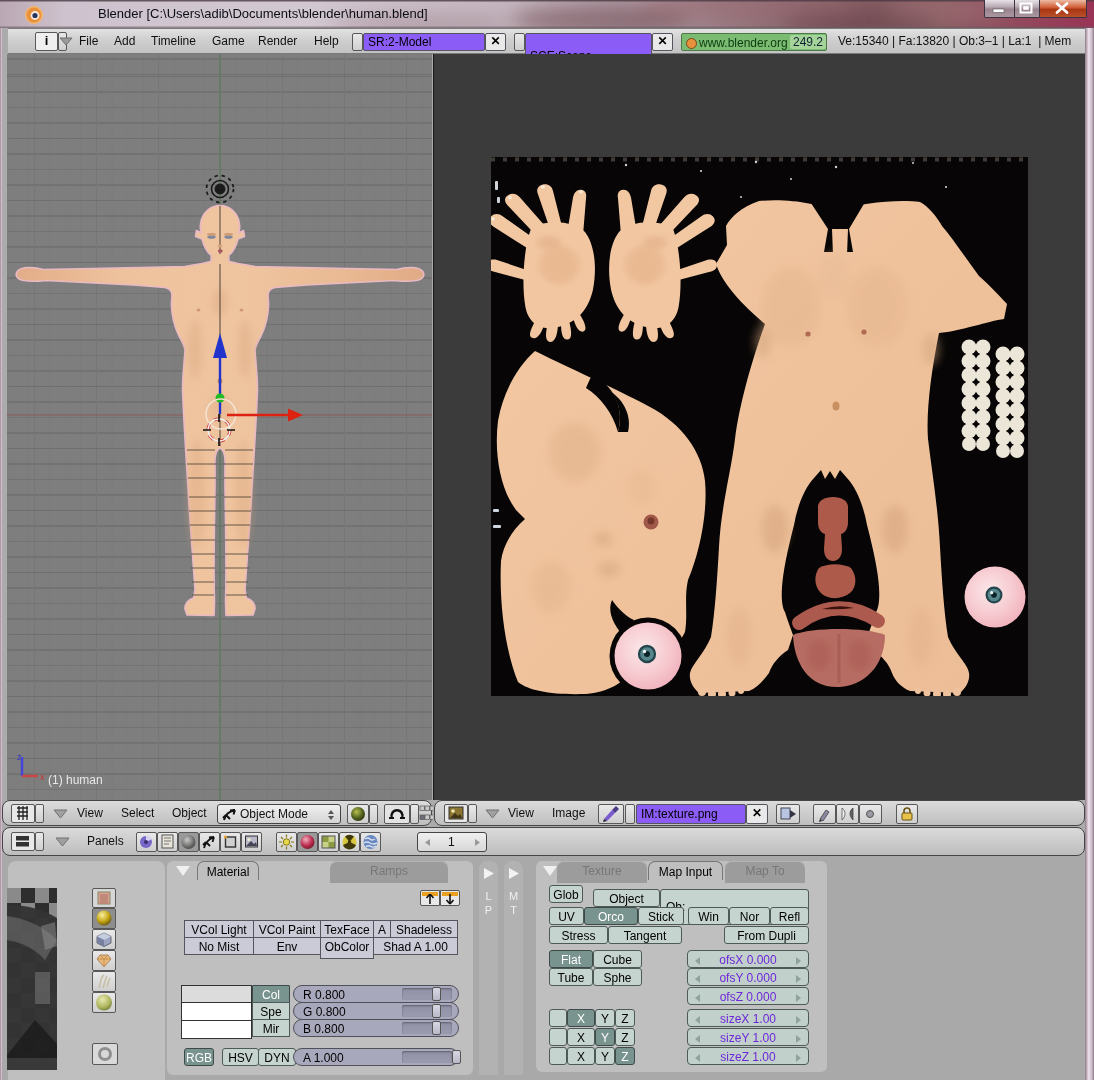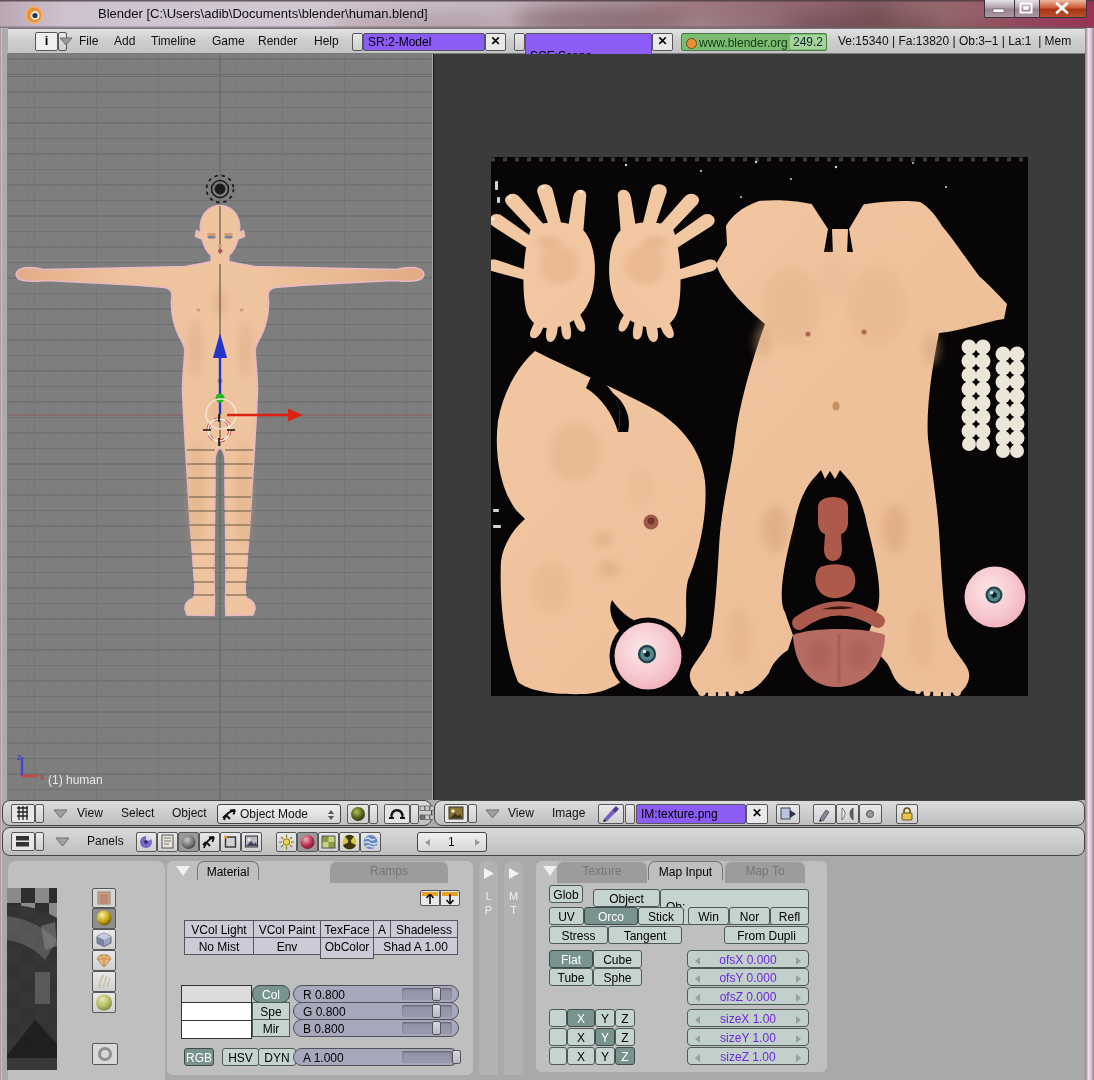--- a/index.html
+++ b/index.html
@@ -741,21 +741,21 @@
       <div class="lav" style="left:206px;top:59px;width:18px;height:18px;padding-top:2px;">A</div>
       <div class="lav" style="left:223px;top:59px;width:68px;height:18px;padding-top:2px;">Shadeless</div>
       <div class="lav" style="left:17px;top:76px;width:70px;height:18px;padding-top:2px;">No Mist</div>
       <div class="lav" style="left:86px;top:76px;width:68px;height:18px;padding-top:2px;">Env</div>
       <div class="lav" style="left:153px;top:76px;width:54px;height:22px;padding-top:2px;">ObColor</div>
       <div class="lav" style="left:206px;top:76px;width:85px;height:18px;padding-top:2px;">Shad A 1.00</div>
 
       <div class="abs" style="left:14px;top:124px;width:71px;height:18px;background:#dcdcdc;border:1px solid #333;box-sizing:border-box;"></div>
       <div class="abs" style="left:14px;top:141px;width:71px;height:19px;background:#fff;border:1px solid #333;box-sizing:border-box;"></div>
       <div class="abs" style="left:14px;top:159px;width:71px;height:19px;background:#fff;border:1px solid #333;box-sizing:border-box;"></div>
-      <div class="mint on" style="left:85px;top:124px;width:38px;height:18px;padding-top:2px;border-radius:8px;">Col</div>
+      <div class="mint on" style="left:85px;top:124px;width:38px;height:18px;padding-top:2px;border-radius:1px;">Col</div>
       <div class="mint" style="left:85px;top:141px;width:38px;height:18px;padding-top:2px;border-radius:0;">Spe</div>
       <div class="mint" style="left:85px;top:158px;width:38px;height:18px;padding-top:2px;border-radius:0;">Mir</div>
 
       <div class="slider" style="left:126px;top:124px;">
           <span>R 0.800</span>
           <i style="left:108px"></i>
           <b style="left:138px"></b>
         </div>
       <div class="slider" style="left:126px;top:141px;">
           <span>G 0.800</span>

